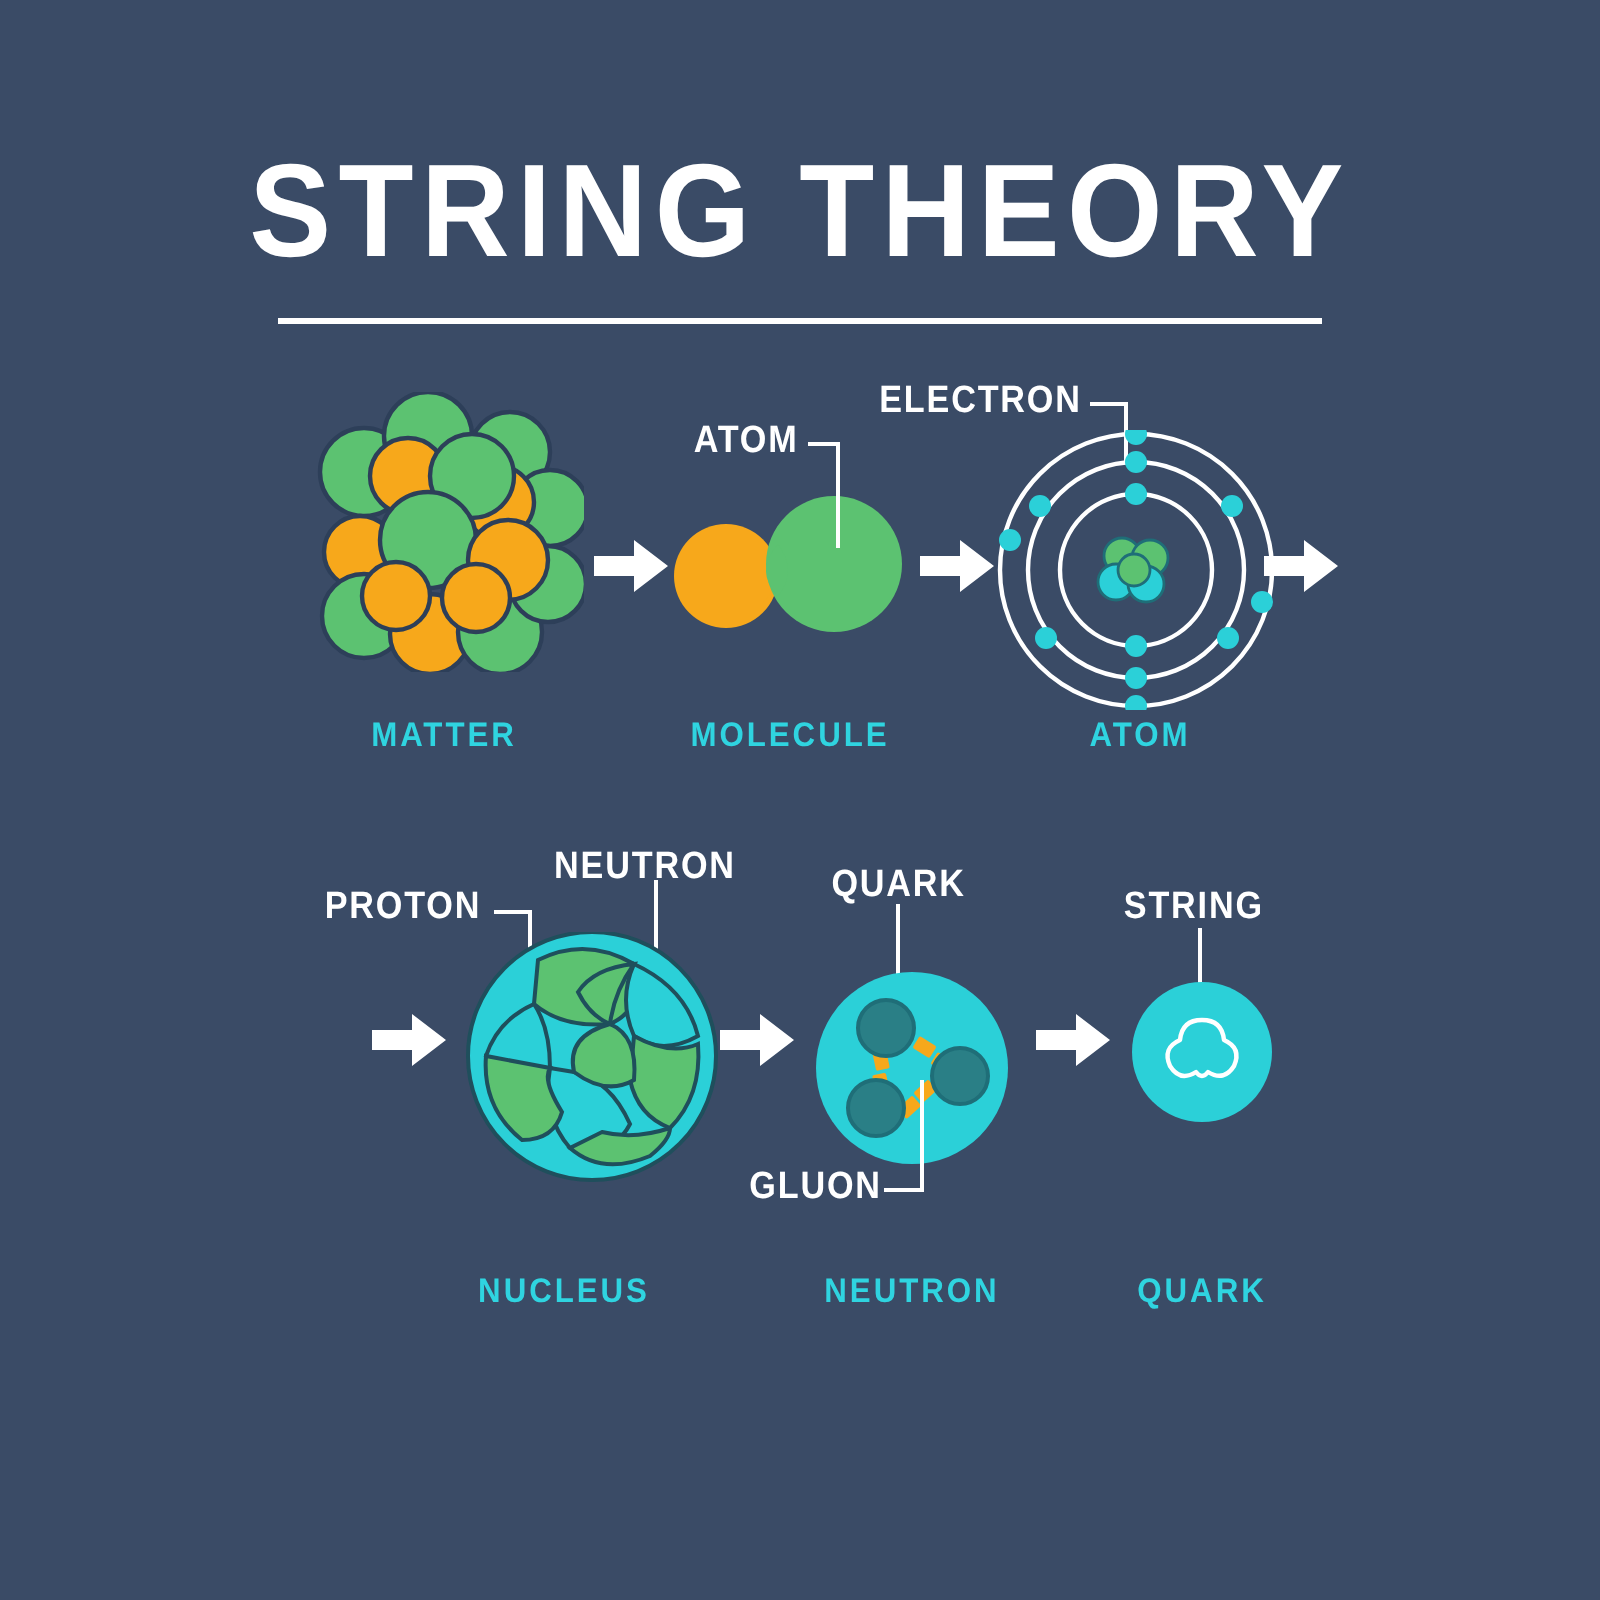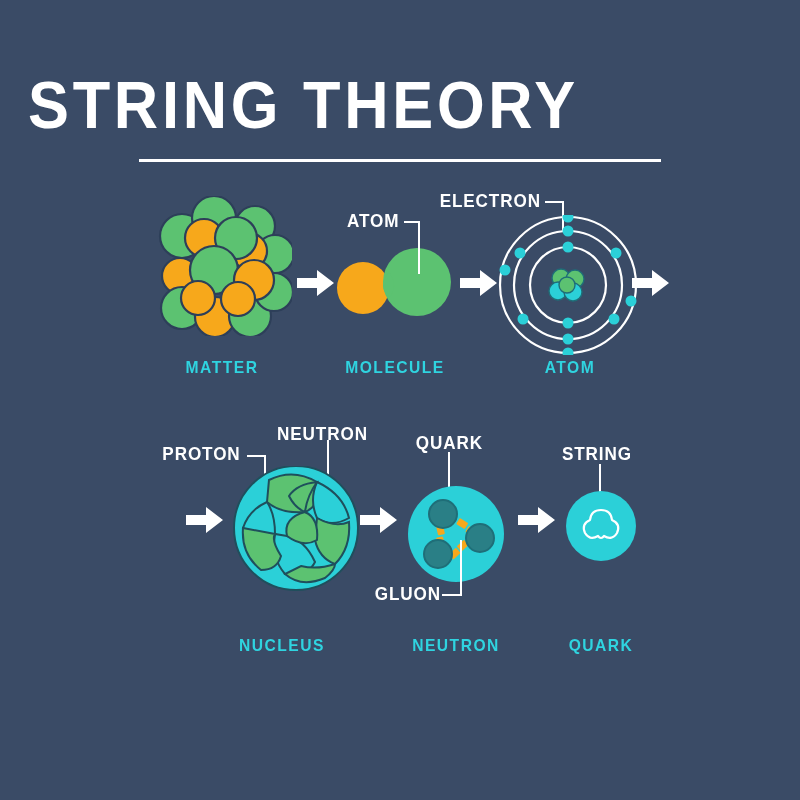--- a/index.html
+++ b/index.html
@@ -15,20 +15,21 @@
     overflow: hidden;
     font-family: "Liberation Sans", sans-serif;
   }
 
   
   #title-block {
     position: absolute;
     left: 0;
     top: 72px;
     width: 800px;
+    text-align: center;
   }
   #page-title {
     font-family: "Liberation Sans Narrow", "Liberation Sans", sans-serif;
     font-size: 66px;
     font-weight: bold;
     color: #ffffff;
     letter-spacing: 4px;
     line-height: 1;
     transform: scaleX(0.93);
     white-space: nowrap;

